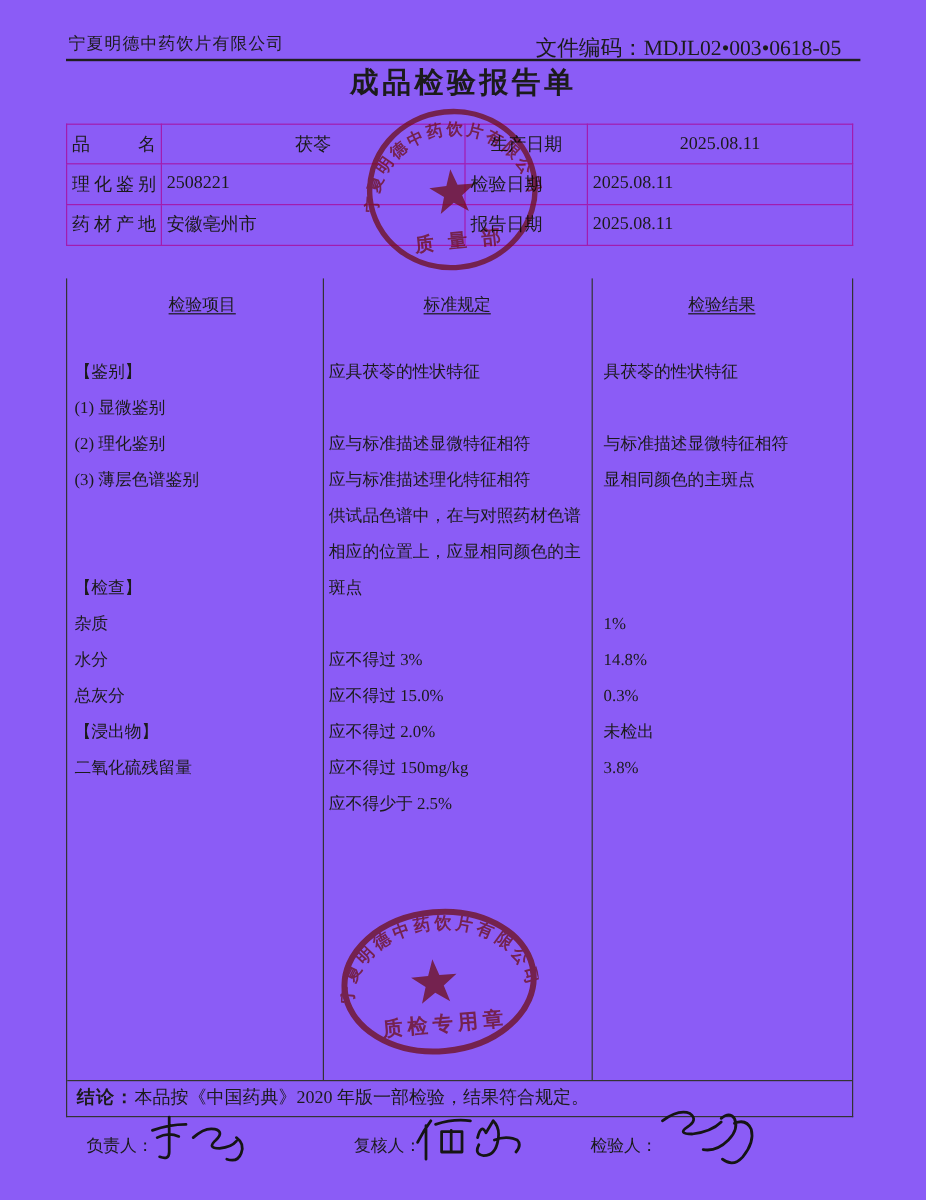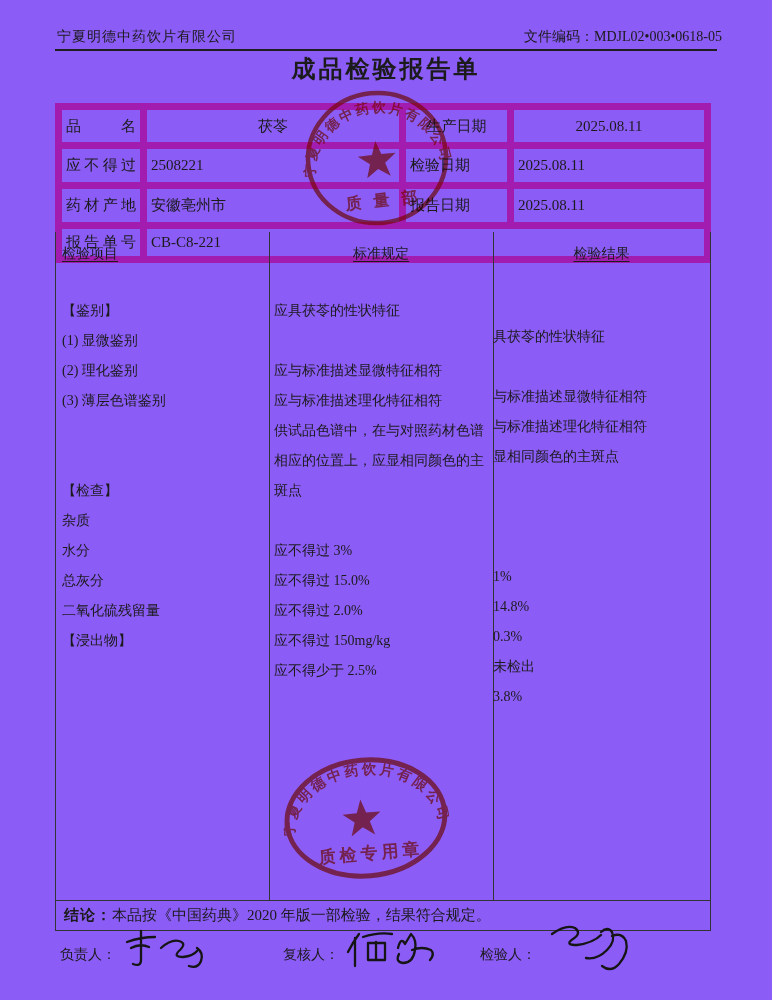--- a/index.html
+++ b/index.html
@@ -1,56 +1,56 @@
 <!DOCTYPE html>
 <html><head>
 <meta charset="utf-8">
 <style>
   html,body{margin:0;padding:0;background:#fff;}
   .page{position:relative;width:772px;height:1000px;background:#8b5cf6;overflow:hidden;
         font-family:"Liberation Serif","DejaVu Serif",serif;color:#1b1b1b;}
   
   .hdr-company{position:absolute;left:57px;top:28px;font-size:14px;letter-spacing:1px;}
-  .hdr-code{position:absolute;right:50px;top:28px;font-size:14px;}
+  .hdr-code{position:absolute;right:71px;top:28px;font-size:18px;}
   .hdr-rule{position:absolute;left:55px;right:55px;top:49px;height:2px;background:#1f1f1f;}
   .title{position:absolute;left:0;top:53px;width:100%;text-align:center;
          font-size:24px;font-weight:bold;letter-spacing:3px;}
   
   table.info{position:absolute;left:55px;top:103px;width:656px;border-collapse:collapse;
              table-layout:fixed;font-size:15px;}
-  table.info td{border:7px solid #a21caf;padding:0 4px;white-space:nowrap;overflow:hidden;}
+  table.info td{border:1px solid #a21caf;padding:0 4px;white-space:nowrap;overflow:hidden;}
   table.info tr:nth-child(1) td{height:32px;text-align:center;}
   table.info tr:nth-child(2) td{height:33px;}
   table.info tr:nth-child(3) td{height:33px;}
   table.info tr:nth-child(4) td{height:27px;}
   td.lb{width:70px;text-align:justify;text-align-last:justify;}
   td.val{width:244px;padding-left:10px;}
   td.lb2{width:93px;padding-left:6px;}
   td.val2{padding-left:10px;}
   
   .main{position:absolute;left:55px;top:232px;width:654px;height:698px;
         border:1px solid #333;border-top:none;font-size:14px;}
   .vline{position:absolute;top:0;width:1px;height:668px;background:#333;}
   .v1{left:213px;} .v2{left:437px;}
   .col-h{position:absolute;top:13px;height:22px;text-decoration:underline;
-         text-underline-offset:3px;white-space:nowrap;}
+         text-underline-offset:3px;white-space:nowrap;text-align:center;}
   .h1{left:0;width:213px;padding-left:6px;}
   .h2{left:213px;width:224px;text-align:center;}
   .h3{left:437px;width:217px;text-align:center;}
   .col{position:absolute;top:64px;}
   .c1{left:0;width:207px;padding-left:6px;}
   .c2{left:213px;width:212px;padding-left:5px;}
-  .c3{left:437px;width:207px;margin-top:26px;}
+  .c3{left:437px;width:207px;padding-left:10px;}
   .ln{height:30px;line-height:30px;white-space:nowrap;}
   .concl-line{position:absolute;left:0;top:668px;width:100%;height:1px;background:#333;}
   .concl{position:absolute;left:0;top:669px;width:100%;height:29px;line-height:29px;
          padding-left:8px;font-size:15px;white-space:nowrap;}
   .concl b{letter-spacing:1px;}
   
-  .siglabel{position:absolute;top:946px;font-size:14px;white-space:nowrap;}
+  .siglabel{position:absolute;top:946px;font-size:14px;white-space:nowrap;margin-left:12px;}
   .sig{position:absolute;}
   .sig path{fill:none;stroke:#151515;stroke-width:2.3;stroke-linecap:round;stroke-linejoin:round;}
   
   .stamp{position:absolute;mix-blend-mode:multiply;opacity:0.87;}
   .stamp-top{left:302px;top:88px;transform:rotate(-6deg);}
   .stamp-bottom{left:283px;top:756px;transform:rotate(-5deg);}
 </style>
 </head>
 <body>
 
@@ -63,34 +63,30 @@
 
   <table class="info">
     <tbody>
         <tr>
       <td class="lb">品名</td>
       <td class="val">茯苓</td>
       <td class="lb2">生产日期</td>
       <td class="val2">2025.08.11</td>
     </tr>
     <tr>
-      <td class="lb">应不得过</td>
+      <td class="lb">理化鉴别</td>
       <td class="val">2508221</td>
       <td class="lb2">检验日期</td>
       <td class="val2">2025.08.11</td>
     </tr>
     <tr>
       <td class="lb">药材产地</td>
       <td class="val">安徽亳州市</td>
       <td class="lb2">报告日期</td>
       <td class="val2">2025.08.11</td>
-    </tr>
-    <tr>
-      <td class="lb">报告单号</td>
-      <td colspan="3" class="val">CB-C8-221</td>
     </tr>
   </tbody>
     </table>
 
   <div class="main">
     <div class="vline v1"></div>
     <div class="vline v2"></div>
     <div class="col-h h1">检验项目</div>
     <div class="col-h h3">检验结果</div>
     <div class="col-h h2">标准规定</div>
@@ -99,22 +95,22 @@
       <div class="ln">【鉴别】</div>
       <div class="ln">(1) 显微鉴别</div>
       <div class="ln">(2) 理化鉴别</div>
       <div class="ln">(3) 薄层色谱鉴别</div>
       <div class="ln"></div>
       <div class="ln"></div>
       <div class="ln">【检查】</div>
       <div class="ln">杂质</div>
       <div class="ln">水分</div>
       <div class="ln">总灰分</div>
+      <div class="ln">【浸出物】</div>
       <div class="ln">二氧化硫残留量</div>
-      <div class="ln">【浸出物】</div>
     </div>
 
     <div class="col c2">
       <div class="ln">应具茯苓的性状特征</div>
       <div class="ln"></div>
       <div class="ln">应与标准描述显微特征相符</div>
       <div class="ln">应与标准描述理化特征相符</div>
       <div class="ln">供试品色谱中，在与对照药材色谱</div>
       <div class="ln">相应的位置上，应显相同颜色的主</div>
       <div class="ln">斑点</div>
@@ -123,21 +119,20 @@
       <div class="ln">应不得过 15.0%</div>
       <div class="ln">应不得过 2.0%</div>
       <div class="ln">应不得过 150mg/kg</div>
       <div class="ln">应不得少于 2.5%</div>
     </div>
 
     <div class="col c3">
       <div class="ln">具茯苓的性状特征</div>
       <div class="ln"></div>
       <div class="ln">与标准描述显微特征相符</div>
-      <div class="ln">与标准描述理化特征相符</div>
       <div class="ln">显相同颜色的主斑点</div>
       <div class="ln"></div>
       <div class="ln"></div>
       <div class="ln"></div>
       <div class="ln">1%</div>
       <div class="ln">14.8%</div>
       <div class="ln">0.3%</div>
       <div class="ln">未检出</div>
       <div class="ln">3.8%</div>
     </div>

